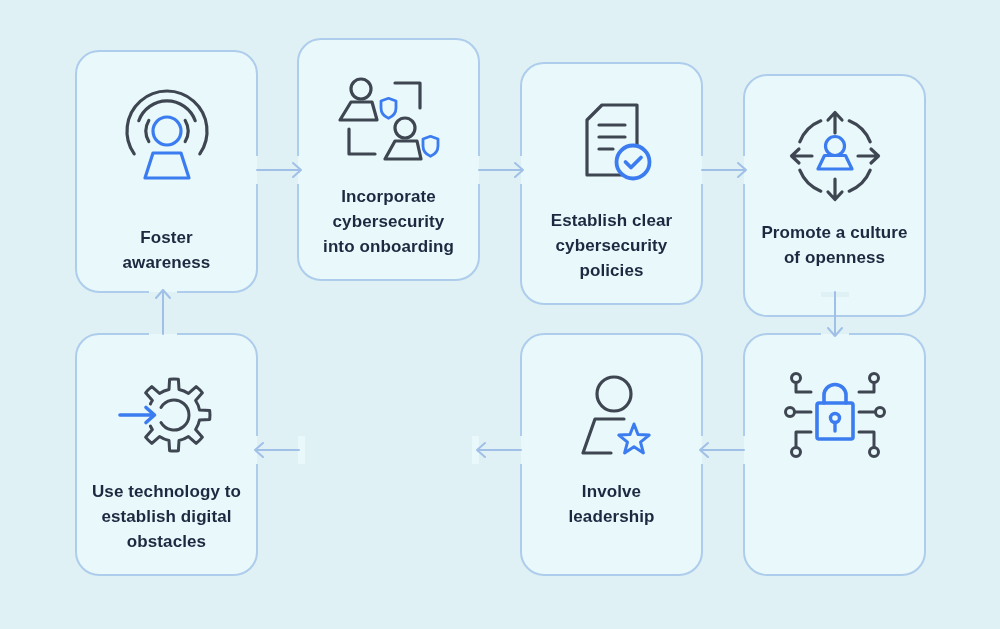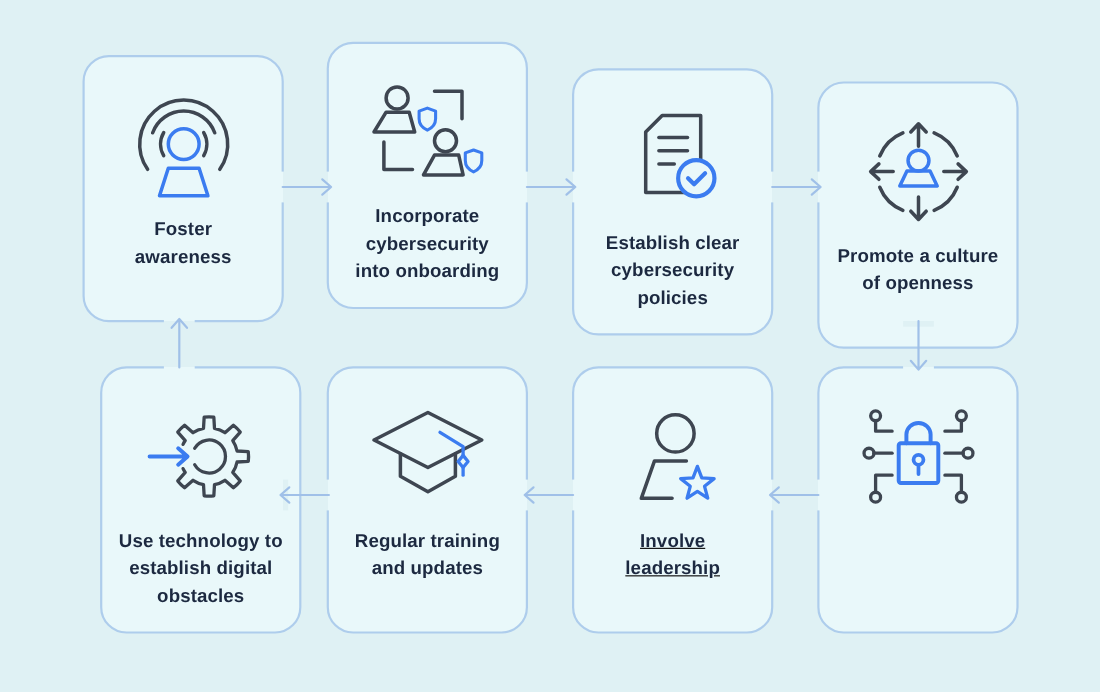--- a/index.html
+++ b/index.html
@@ -30,21 +30,21 @@
   .connector path, .connector line{stroke:var(--connector); stroke-width:2; fill:none; stroke-linecap:round; stroke-linejoin:round;}
   .ic .d{stroke:var(--dark); fill:none; stroke-width:3.2; stroke-linecap:round; stroke-linejoin:round;}
   .ic .b{stroke:var(--blue); fill:none; stroke-width:3.2; stroke-linecap:round; stroke-linejoin:round;}
   .ic .bf{stroke:var(--blue); fill:var(--card); stroke-width:3.8; stroke-linecap:round; stroke-linejoin:round;}
 </style>
 </head>
 <body>
 
 <div id="canvas">
 
-  <div class="card" style="left:75px; top:50px;">
+  <div class="card" style="left:75px; top:50px;gap:29px;">
     <div class="icon-box">
       <svg class="ic" width="100" height="106" viewBox="0 0 100 106">
         <path class="d" d="M17.2,74.9 A40,40 0 1 1 82.8,74.9"></path>
         <path class="d" d="M21.8,41.7 A30,30 0 0 1 78.2,41.7"></path>
         <path class="d" d="M31.8,41.5 A21,21 0 0 0 31.8,62.5"></path>
         <path class="d" d="M68.2,41.5 A21,21 0 0 1 68.2,62.5"></path>
         <circle class="b" cx="50" cy="52" r="14"></circle>
         <path class="b" d="M28,99 L36,74 H64 L72,99 Z"></path>
       </svg>
     </div>
@@ -121,47 +121,34 @@
         <circle class="d" style="stroke-width:3" cx="94" cy="83" r="4.5"></circle>
         <path class="d" style="stroke-width:3" d="M79,63 H94 V78.5"></path>
         <rect class="b" style="stroke-width:3.6" x="37" y="34" width="36" height="36" rx="2"></rect>
         <path class="b" style="stroke-width:3.6" d="M44,34 V26 A11,10.5 0 0 1 66,26 V34"></path>
         <circle class="b" style="stroke-width:3.4" cx="55" cy="49" r="4.5"></circle>
         <path class="b" style="stroke-width:3.4" d="M55,53.5 V62"></path>
       </svg>
     </div>
   </div>
 
-  <div class="card" style="left:520px; top:333px;text-decoration:underline;">
+  <div class="card" style="left:520px; top:333px;">
     <div class="icon-box">
       <svg class="ic" width="100" height="95" viewBox="0 0 100 95">
         <circle class="d" cx="52" cy="26" r="17"></circle>
         <path class="d" d="M62,51 H33 L21,85 H49"></path>
         <path class="b" style="stroke-width:3" d="M72,56 L76,66.5 L87.2,67.1 L78.5,74.1 L81.4,84.9 L72,78.8 L62.6,84.9 L65.5,74.1 L56.8,67.1 L68,66.5 Z"></path>
       </svg>
     </div>
     <div class="card-label">Involve
 leadership</div>
   </div>
 
-  <div class="card" style="left:297px; top:333px;">
-    <div class="icon-box">
-      <svg class="ic" width="110" height="92" viewBox="0 0 110 92">
-        <path class="d" d="M55,6 L104,31 L55,56 L6,31 Z"></path>
-        <path class="d" d="M30,43.5 V64 L55,78 L80,64 V43.5"></path>
-        <path class="b" style="stroke-width:3" d="M66,24 L87,37 V45"></path>
-        <path class="b" style="stroke-width:3" d="M87,45 L91.5,50.5 L87,56 L82.5,50.5 Z"></path>
-        <path class="b" style="stroke-width:3" d="M87,56.5 V63"></path>
-      </svg>
-    </div>
-    <div class="card-label">Regular training
-and updates</div>
-  </div>
-
-  <div class="card" style="left:75px; top:333px;margin-left:16px;">
+
+  <div class="card" style="left:75px; top:333px;">
     <div class="icon-box">
       <svg class="ic" width="110" height="100" viewBox="0 0 110 100">
         <path class="d" style="stroke-width:3" d="M38.4,39.0 A26,26 0 0 1 40.4,35.5 L33.6,27.8 A36,36 0 0 1 39.8,21.6 L47.5,28.4 A26,26 0 0 1 57.0,24.5 L57.6,14.3 A36,36 0 0 1 66.4,14.3 L67.0,24.5 A26,26 0 0 1 76.5,28.4 L84.2,21.6 A36,36 0 0 1 90.4,27.8 L83.6,35.5 A26,26 0 0 1 87.5,45.0 L97.7,45.6 A36,36 0 0 1 97.7,54.4 L87.5,55.0 A26,26 0 0 1 83.6,64.5 L90.4,72.2 A36,36 0 0 1 84.2,78.4 L76.5,71.6 A26,26 0 0 1 67.0,75.5 L66.4,85.7 A36,36 0 0 1 57.6,85.7 L57.0,75.5 A26,26 0 0 1 47.5,71.6 L39.8,78.4 A36,36 0 0 1 33.6,72.2 L40.4,64.5 A26,26 0 0 1 38.4,61.0"></path>
         <path class="d" style="stroke-width:3" d="M49,42.5 A15,15 0 1 1 49,57.5"></path>
         <path class="b" style="stroke-width:3.6" d="M8,50 H42 M34,42.5 L42.5,50 L34,57.5"></path>
       </svg>
     </div>
     <div class="card-label">Use technology to
 establish digital
 obstacles</div>

